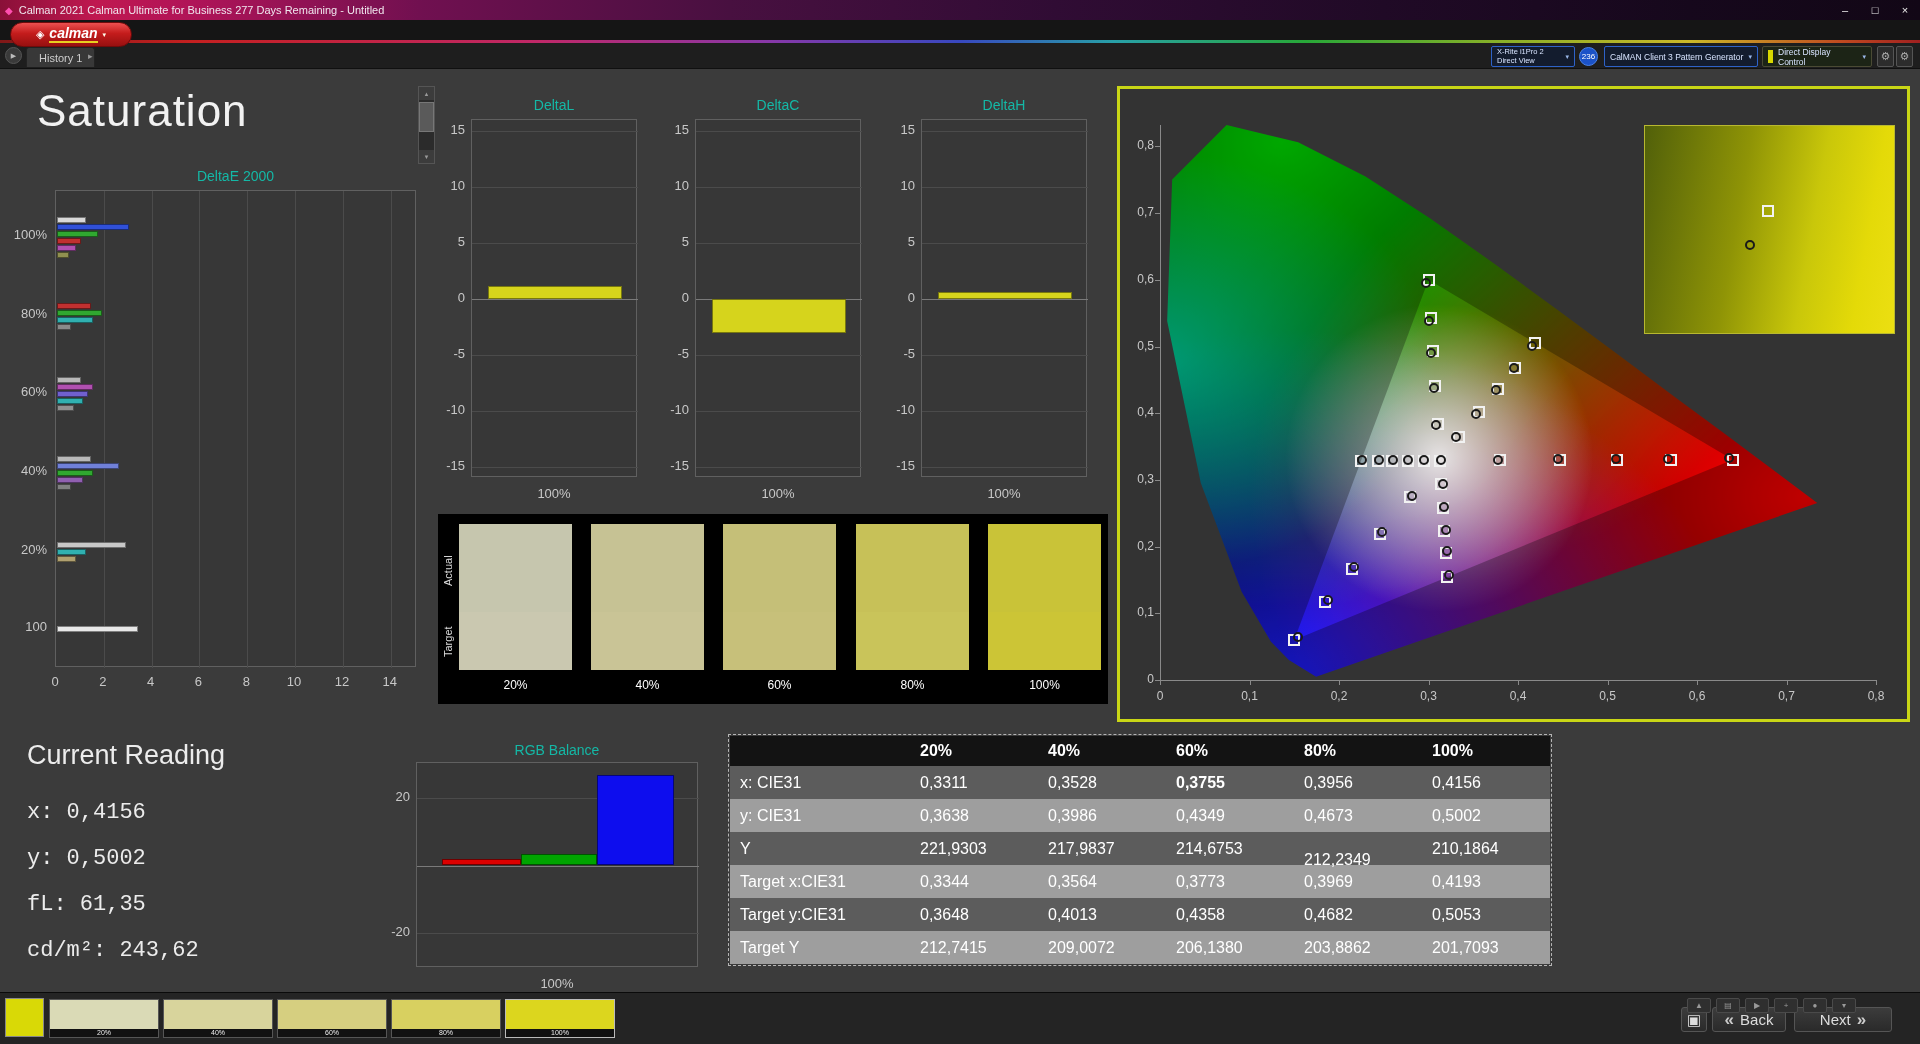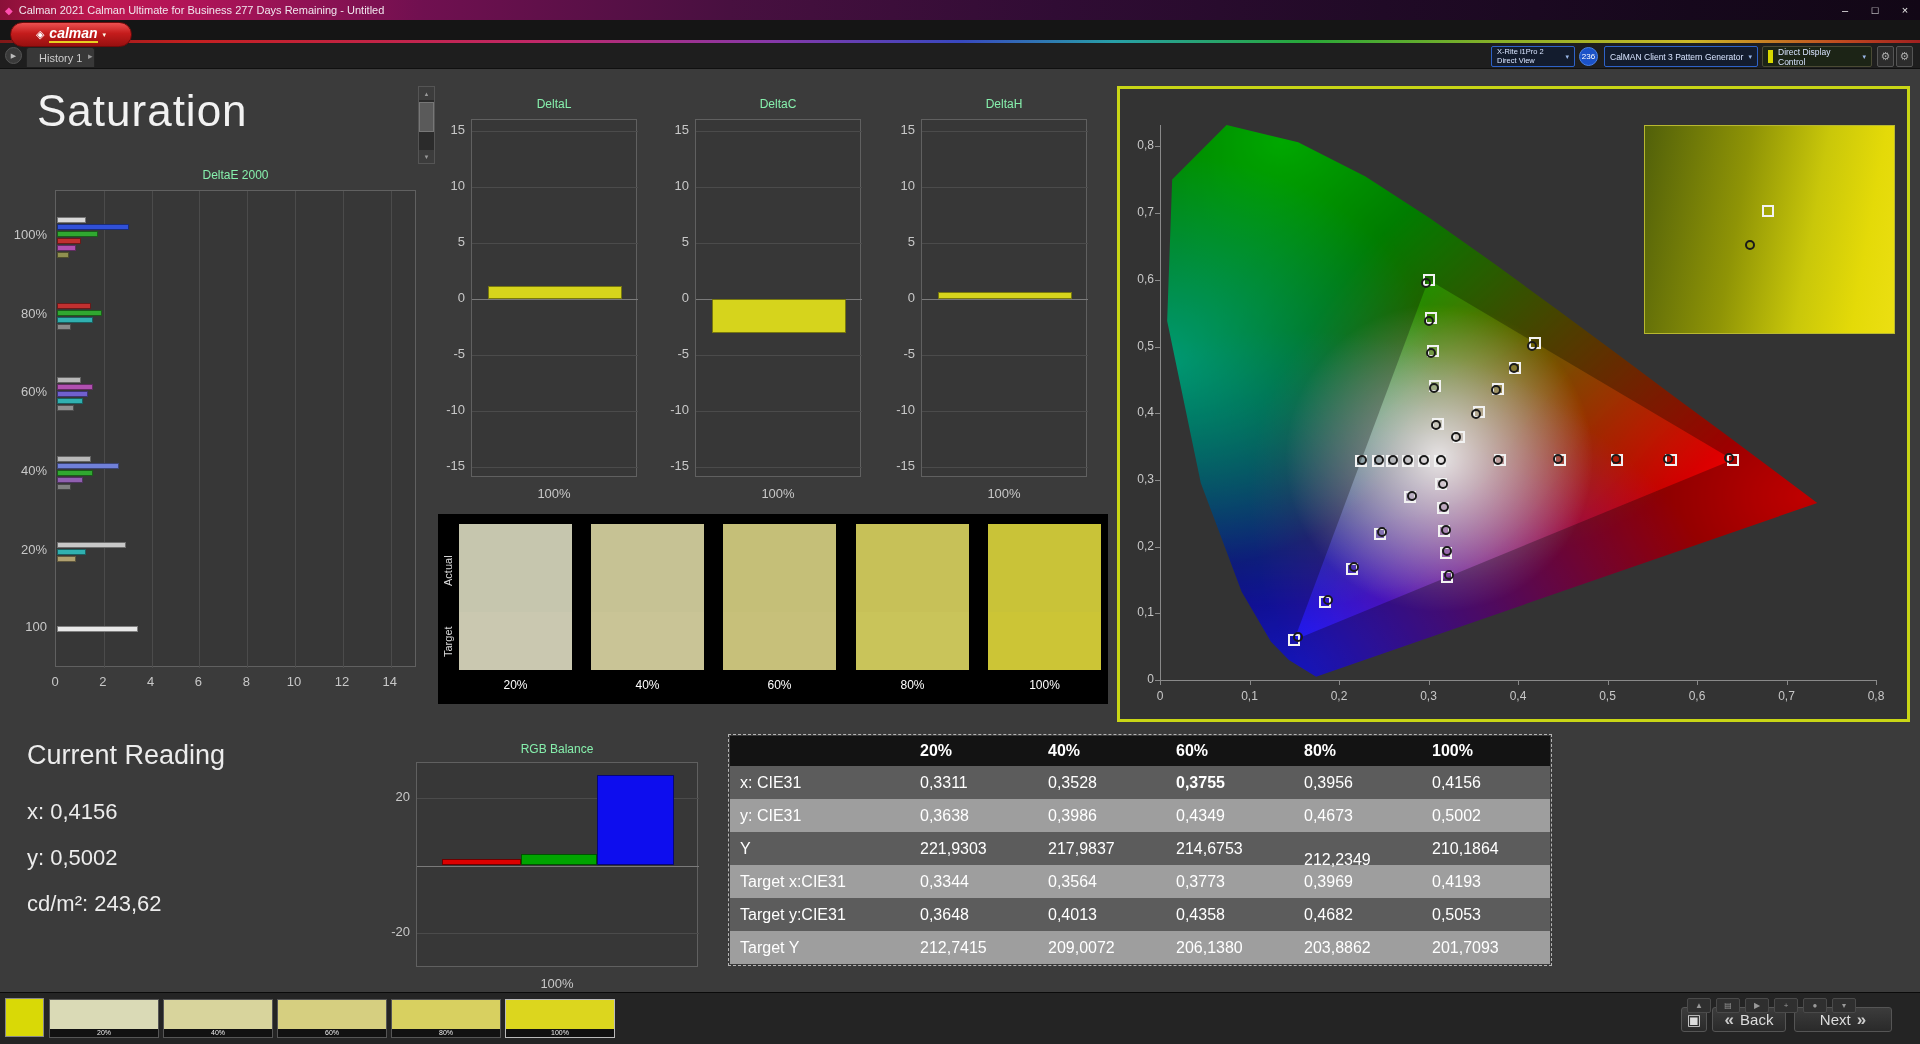--- a/index.html
+++ b/index.html
@@ -43,21 +43,21 @@
   #pgen-box{left:1604px;width:154px;font-size:8.5px;}
   #disp-box{left:1762px;width:110px;font-size:8.5px;background:#1c2416;border-color:#4a4a34;}
   #disp-box .ind{width:5px;height:13px;background:#d8d800;flex:none;}
   .gearbtn{position:absolute;top:46px;width:17px;height:21px;background:#2c2c2c;border:1px solid #555;border-radius:2px;
     color:#aaa;font-size:11px;display:flex;align-items:center;justify-content:center;}
   #gear1{left:1877px;} #gear2{left:1896px;}
 
   
   #page-title{position:absolute;left:37px;top:86px;font-size:44px;color:#f2f2f2;letter-spacing:1px;}
   .plotbox{position:absolute;border:1px solid #606060;background:#373737;}
-  .chart-title{position:absolute;text-align:center;color:#86efac;font-size:12px;}
+  .chart-title{position:absolute;text-align:center;color:#14b8a6;font-size:14px;}
   .tick-label{position:absolute;color:#c8c8c8;font-size:13px;}
   .cie-tick{font-size:12px;}
   .vgrid{position:absolute;width:1px;background:#4b4b4b;}
   .hgrid{position:absolute;height:1px;background:#4b4b4b;}
   .hgrid.zero{background:#7a7a7a;}
   .hbar{position:absolute;border:1px solid rgba(0,0,0,.45);}
   .vbar{position:absolute;border:1px solid rgba(0,0,0,.5);}
   .ybar{border:1px solid #77770f;}
 
   
@@ -90,21 +90,21 @@
   
   #swatch-panel{position:absolute;left:438px;top:514px;width:670px;height:190px;background:#000;}
   .swatch{position:absolute;}
   .swatch-label{position:absolute;color:#fff;font-size:12px;text-align:center;}
   .rot-label{position:absolute;width:14px;height:70px;display:flex;align-items:center;justify-content:center;
     writing-mode:vertical-rl;transform:rotate(180deg);color:#ddd;font-size:11px;}
 
   
   #reading{position:absolute;left:27px;top:740px;}
   #reading-title{font-size:27px;color:#ececec;}
-  #reading-lines{margin-top:18px;}
+  #reading-lines{margin-top:18px;font-family:Liberation Mono, monospace;}
   .reading-line{font-size:22px;color:#ececec;height:46px;display:flex;align-items:center;}
 
   
   #sat-table{position:absolute;left:728px;top:734px;border:1px dashed #b5b5b5;padding:1px;background:#3b3b3b;}
   .trow{display:flex;background:#5c5c5c;}
   .trow.alt{background:#9e9e9e;}
   .trow.thead{background:#131313;}
   .tcell{color:#fff;font-size:16px;display:flex;align-items:center;padding-left:10px;flex:none;}
   .thead .tcell{font-weight:bold;}
 
@@ -310,20 +310,21 @@
       <div class="swatch" style="left: 550px; top: 10px; width: 113px; height: 88px; background: rgb(201, 195, 56);"></div>
       <div class="swatch" style="left: 550px; top: 98px; width: 113px; height: 58px; background: rgb(204, 197, 54);"></div>
       <div class="swatch-label" style="left: 550px; top: 164px; width: 113px;">100%</div>
     </div>
 
   <div id="reading">
     <div id="reading-title">Current Reading</div>
     <div id="reading-lines">
         <div class="reading-line">x: 0,4156</div>
         <div class="reading-line">y: 0,5002</div>
+        <div class="reading-line">fL: 61,35</div>
         <div class="reading-line">cd/m²: 243,62</div>
       </div>
   </div>
 
   <div id="sat-table">
       <div class="trow thead" style="height: 30px;">
         <div class="tcell" style="width: 180px;"></div>
         <div class="tcell" style="width: 128px;">20%</div>
         <div class="tcell" style="width: 128px;">40%</div>
         <div class="tcell" style="width: 128px;">60%</div>

